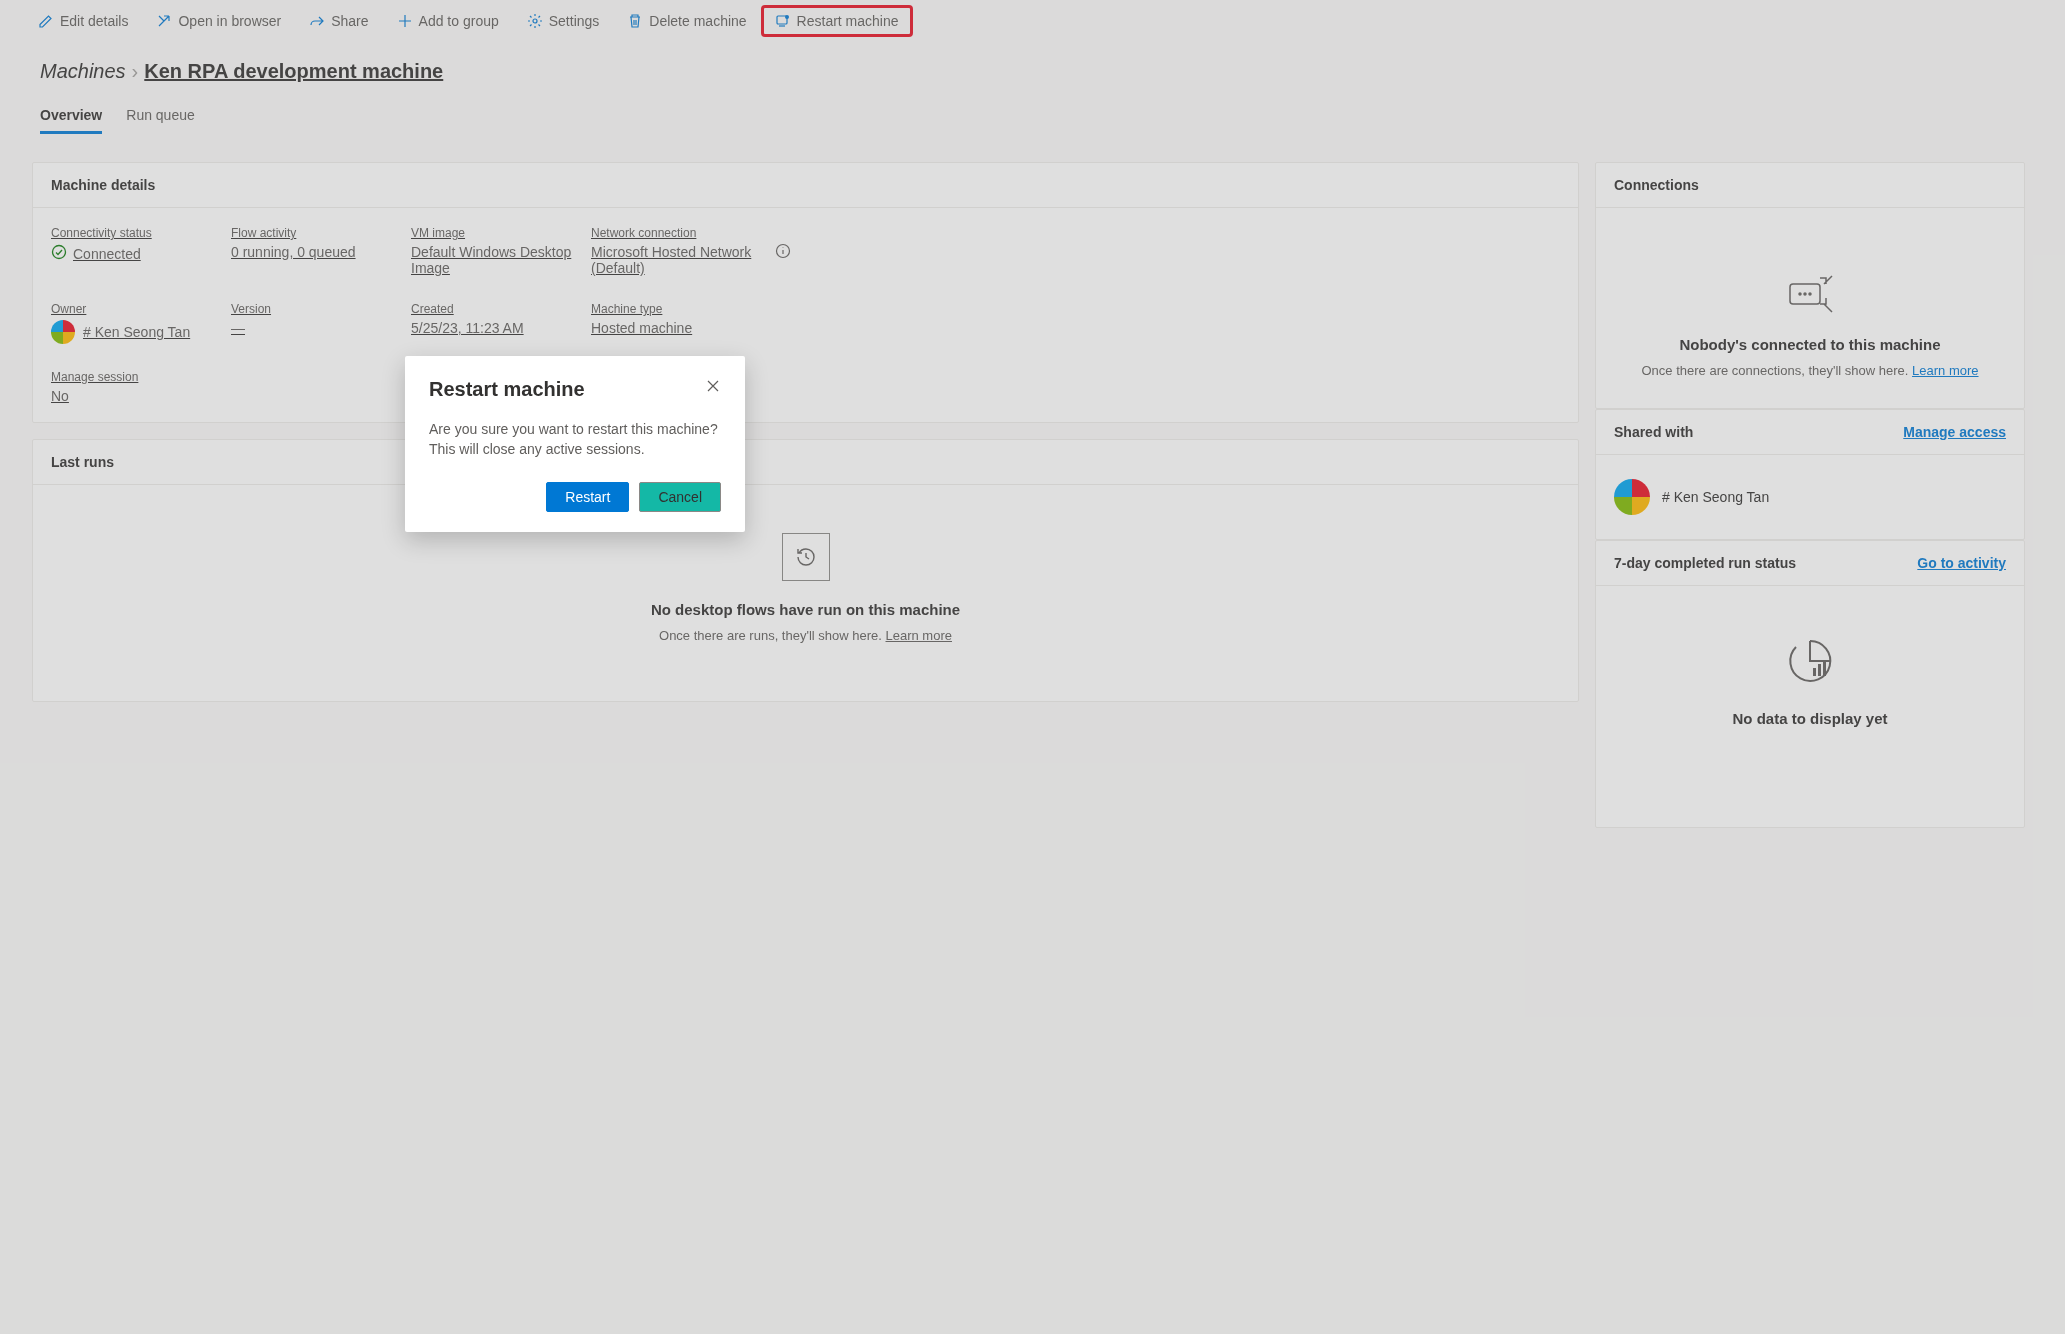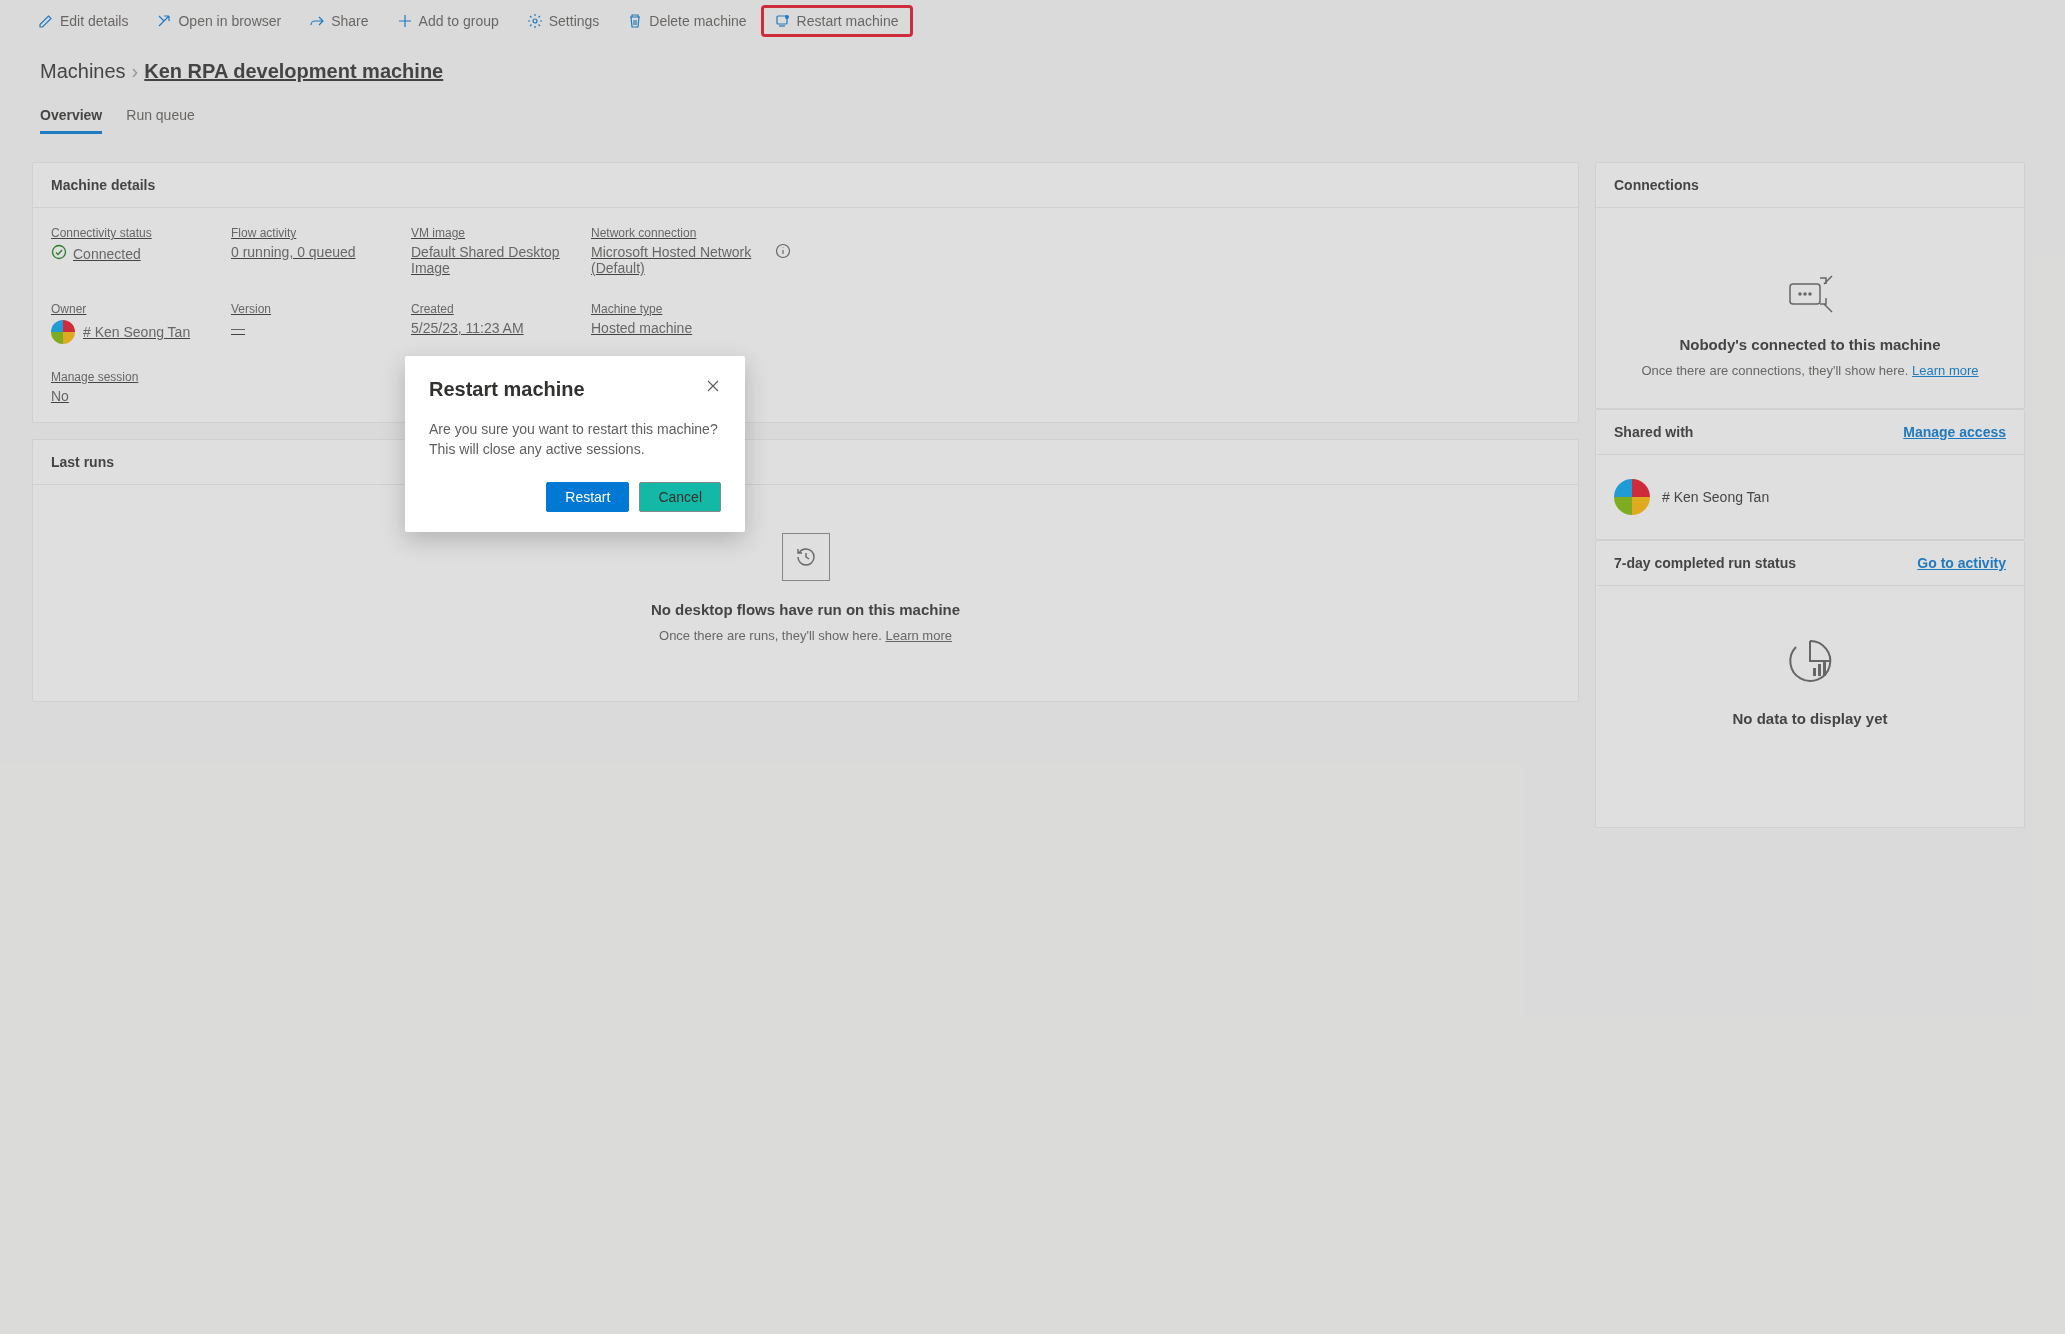--- a/index.html
+++ b/index.html
@@ -39,21 +39,21 @@
   }
 
   
   .breadcrumb-row {
     padding: 18px 40px 0 40px;
     display: flex;
     align-items: center;
     gap: 6px;
     font-size: 20px;
   }
-  .breadcrumb-root { color: #323130; cursor:pointer; }
+  .breadcrumb-root { color: #323130; cursor:pointer;font-style:italic; }
   .breadcrumb-sep { color: #a19f9d; }
   .breadcrumb-current { font-weight: 600; color: #323130; font-size: 20px; text-decoration: underline;}
 
   
   .tabs {
     display: flex;
     gap: 24px;
     padding: 24px 40px 0 40px;
   }
   .tab {
@@ -280,21 +280,21 @@
               </span>
               <span>Connected</span>
             </div>
           </div>
           <div class="detail-cell">
             <div class="detail-label">Flow activity</div>
             <div class="detail-value">0 running, 0 queued</div>
           </div>
           <div class="detail-cell">
             <div class="detail-label">VM image</div>
-            <div class="detail-value">Default Shared Desktop Image</div>
+            <div class="detail-value">Default Windows Desktop Image</div>
           </div>
           <div class="detail-cell" style="flex-direction:row; align-items:flex-start;">
             <div style="display:flex; flex-direction:column;">
               <div class="detail-label">Network connection</div>
               <div class="detail-value">Microsoft Hosted Network (Default)</div>
             </div>
             <span class="info-icon">
               <svg width="16" height="16" viewBox="0 0 16 16" fill="none" stroke="currentColor" stroke-width="1.2">
                   <circle cx="8" cy="8" r="6.5"></circle>
                   <path d="M8 7v4M8 4.5v.5"></path>

